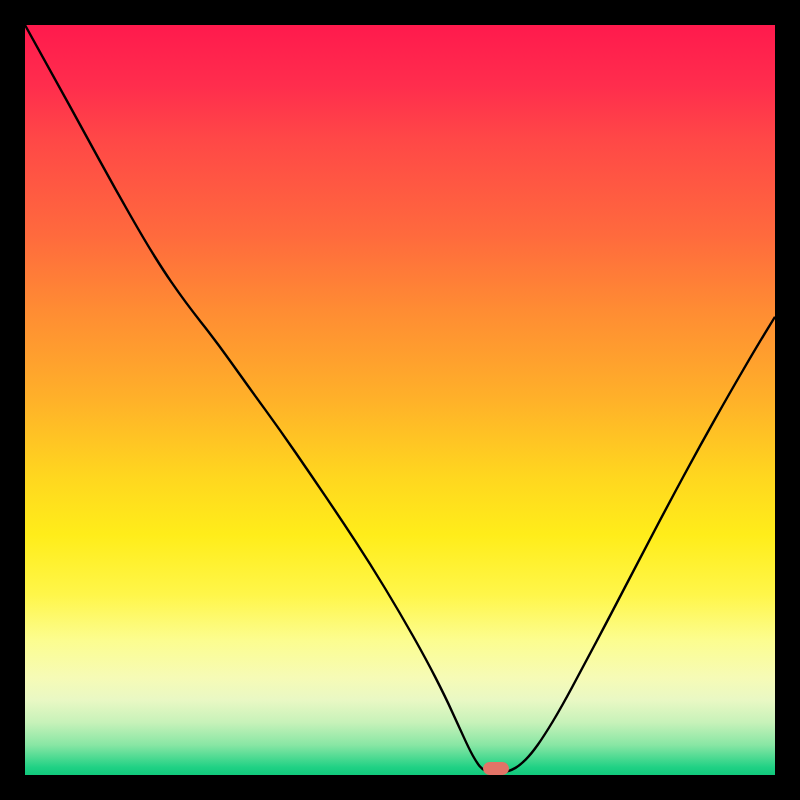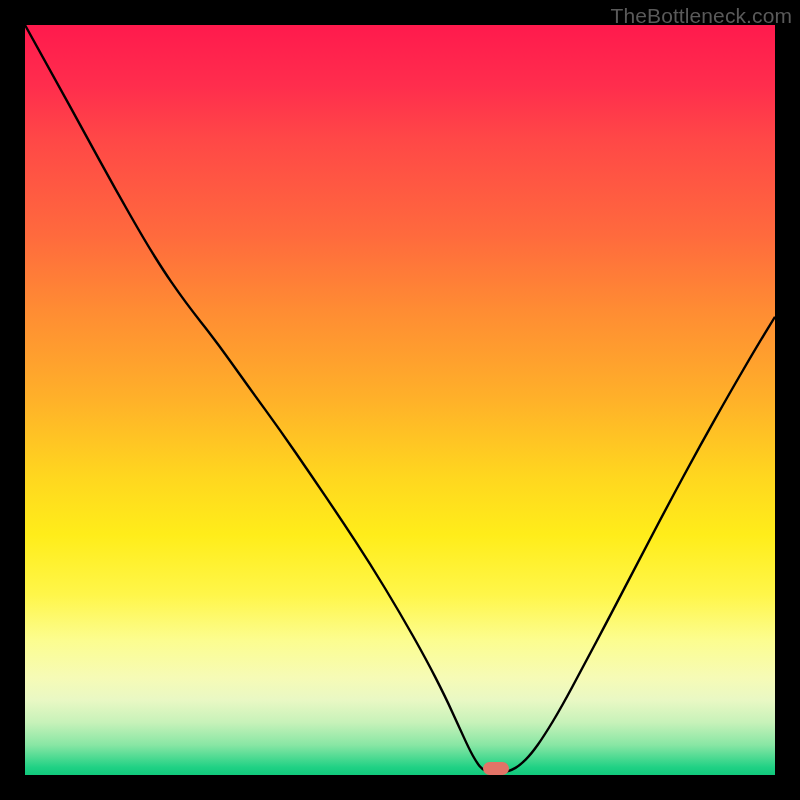--- a/index.html
+++ b/index.html
@@ -73,14 +73,13 @@
 
 <div class="frame">
   <div class="plot"></div>
 
   <svg class="curve" viewBox="0 0 750 750" preserveAspectRatio="none">
     <path id="curve-path" fill="none" stroke="#000000" stroke-width="2.4" d="M 0.00 0.00 Q 30.00 54.00 45.00 81.37 Q 60.00 108.75 75.00 136.13 Q 90.00 163.50 105.00 189.75 Q 120.00 216.00 129.38 231.00 Q 138.75 246.00 146.25 256.88 Q 153.75 267.75 161.25 277.88 Q 168.75 288.00 176.25 297.38 Q 183.75 306.75 193.13 319.50 Q 202.50 332.25 213.75 348.00 Q 225.00 363.75 240.00 384.38 Q 255.00 405.00 270.00 426.75 Q 285.00 448.50 300.00 470.63 Q 315.00 492.75 330.00 515.63 Q 345.00 538.50 360.00 563.25 Q 375.00 588.00 388.13 611.25 Q 401.25 634.50 410.63 652.88 Q 420.00 671.25 426.75 685.88 Q 433.50 700.50 438.75 712.13 Q 444.00 723.75 447.75 730.50 Q 451.50 737.25 454.50 741.00 Q 457.50 744.75 461.25 746.25 Q 465.00 747.75 470.63 747.75 Q 476.25 747.75 481.13 746.63 Q 486.00 745.50 490.50 742.88 Q 495.00 740.25 500.63 734.63 Q 506.25 729.00 512.63 720.00 Q 519.00 711.00 527.63 696.75 Q 536.25 682.50 547.50 661.50 Q 558.75 640.50 571.88 615.75 Q 585.00 591.00 600.00 562.13 Q 615.00 533.25 630.00 504.75 Q 645.00 476.25 660.00 448.50 Q 675.00 420.75 690.00 394.13 Q 705.00 367.50 718.13 345.00 Q 731.25 322.50 740.63 307.13 T 750.00 291.75"></path>
   </svg>
 
   <div id="optimum-marker" class="marker" style="left: 483px; top: 761.75px; width: 26px; height: 13px; background: rgb(227, 115, 103);"></div>
 
-  <div class="brand">TheBottleneck.com</div>
 </div>
 
 </body></html>

